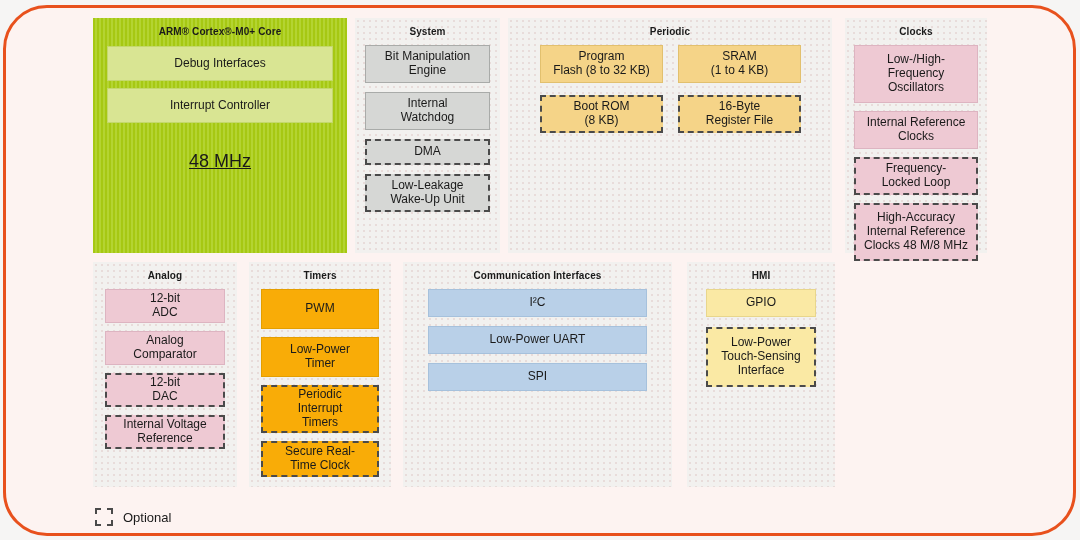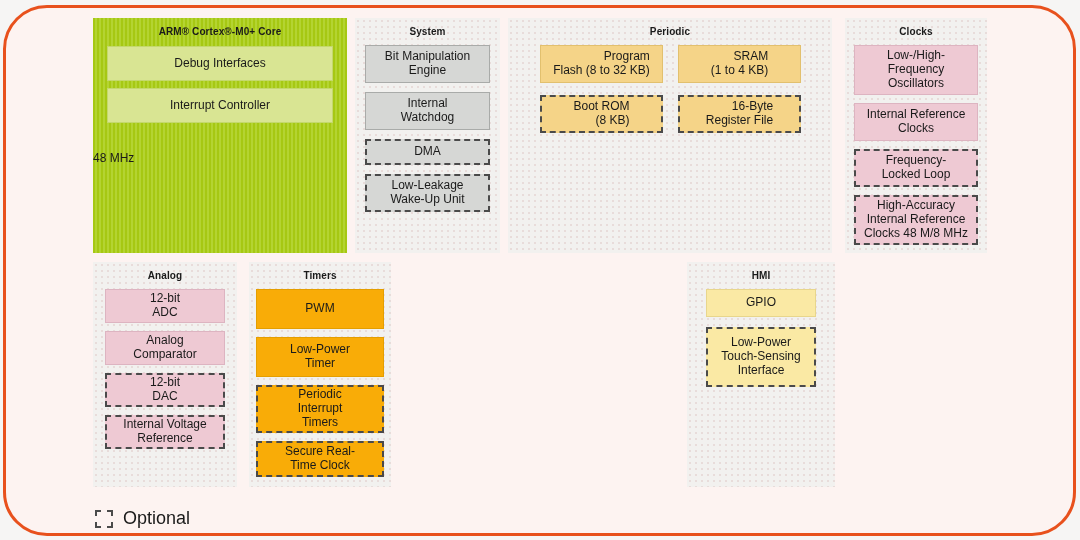--- a/index.html
+++ b/index.html
@@ -41,57 +41,57 @@
   .blk{
     display:flex;align-items:center;justify-content:center;
     text-align:center;
     white-space:pre-line;
     font-size:12px;line-height:1.16;
     box-sizing:border-box;
     margin:0 auto 9px auto;
   }
   .h26{height:26px}.h28{height:28px}.h34{height:34px}
   .h36{height:36px}.h38{height:38px}.h40{height:40px}.h48{height:48px}
-  .h50{height:50px}.h60{height:60px}
+  .h50{height:58px}.h60{height:60px}
   .c-gray   {background:var(--gray,#D6D7D5);   border:1px solid #a9aba9;}
-  .c-tan    {background:var(--tan,#F5D488);    border:1px solid #e2c06e;text-align:right;}
+  .c-tan    {background:var(--tan,#F5D488);    border:1px solid #e2c06e;}
   .c-pink   {background:var(--pink,#EEC9D3);   border:1px solid #ddb4c1;}
   .c-orange {background:var(--orange,#F9AC07); border:1px solid #e49e00;}
   .c-blue   {background:var(--blue,#B9D0E8);   border:1px solid #a6c1dc;}
   .c-yellow {background:var(--yellow,#FAE9A4); border:1px solid #e8d68c;}
   .c-greensub{background:var(--core-sub-green,#D9E593); border:1px solid #c4d86d;}
   .dashed{border:2px dashed #4a4a4a !important;}
 
   
   .p-core    {left:93px; top:18px; width:254px;height:235px;
               background-image:repeating-linear-gradient(90deg,#a6c813 0 2px,#b4d432 2px 4px);
               background-size:auto;}
   .p-core h2{margin-bottom:9px;}
   .p-core .blk{width:226px;height:35px;margin-bottom:7px;}
-  .core-footer{margin-top:28px;font-size:12px;}
+  .core-footer{margin-top:28px;text-align:center;font-size:18px;text-decoration:underline;}
   .p-system  {left:355px;top:18px; width:145px;height:235px;}
   .p-system .blk{width:125px;}
   .p-memories{left:508px;top:18px; width:324px;height:235px;}
   .mem-row{display:flex;gap:15px;margin:0 0 12px 32px;}
   .mem-row .blk{width:123px;margin:0;}
   .p-clocks  {left:845px;top:18px; width:142px;height:235px;}
   .p-clocks .blk{width:124px;margin-bottom:8px;}
   .p-analog  {left:93px; top:262px;width:144px;height:225px;}
   .p-analog .blk{width:120px;margin-bottom:8px;}
   .p-timers  {left:249px;top:262px;width:142px;height:225px;}
-  .p-timers .blk{width:128px;margin-bottom:8px;}
+  .p-timers .blk{width:118px;margin-bottom:8px;}
   .p-comm    {left:403px;top:262px;width:269px;height:225px;}
   .p-comm .blk{width:219px;}
   .p-hmi     {left:687px;top:262px;width:148px;height:225px;}
   .p-hmi .blk{width:110px;margin-bottom:10px;}
 
   .legend{
     position:absolute;left:95px;top:508px;
     display:flex;align-items:center;gap:10px;
-    font-size:18px;
+    font-size:13px;
   }
   .legend-box{width:14px;height:14px;border:2px dashed #4a4a4a;background:transparent;}
 </style>
 </head>
 <body>
 
 <div class="canvas">
   <div class="frame"></div>
 
   <section class="panel p-core">
@@ -159,20 +159,26 @@
     <div class="blk c-orange h40">PWM</div>
     <div class="blk c-orange h40">Low-Power
 Timer</div>
     <div class="blk c-orange h48 dashed">Periodic
 Interrupt
 Timers</div>
     <div class="blk c-orange h36 dashed">Secure Real-
 Time Clock</div>
   </section>
 
+  <section class="panel p-comm">
+    <h2>Communication Interfaces</h2>
+    <div class="blk c-blue h28">I²C</div>
+    <div class="blk c-blue h28">Low-Power UART</div>
+    <div class="blk c-blue h28">SPI</div>
+  </section>
 
   <section class="panel p-hmi">
     <h2>HMI</h2>
     <div class="blk c-yellow h28">GPIO</div>
     <div class="blk c-yellow h60 dashed">Low-Power
 Touch-Sensing
 Interface</div>
   </section>
 
   <div class="legend">

